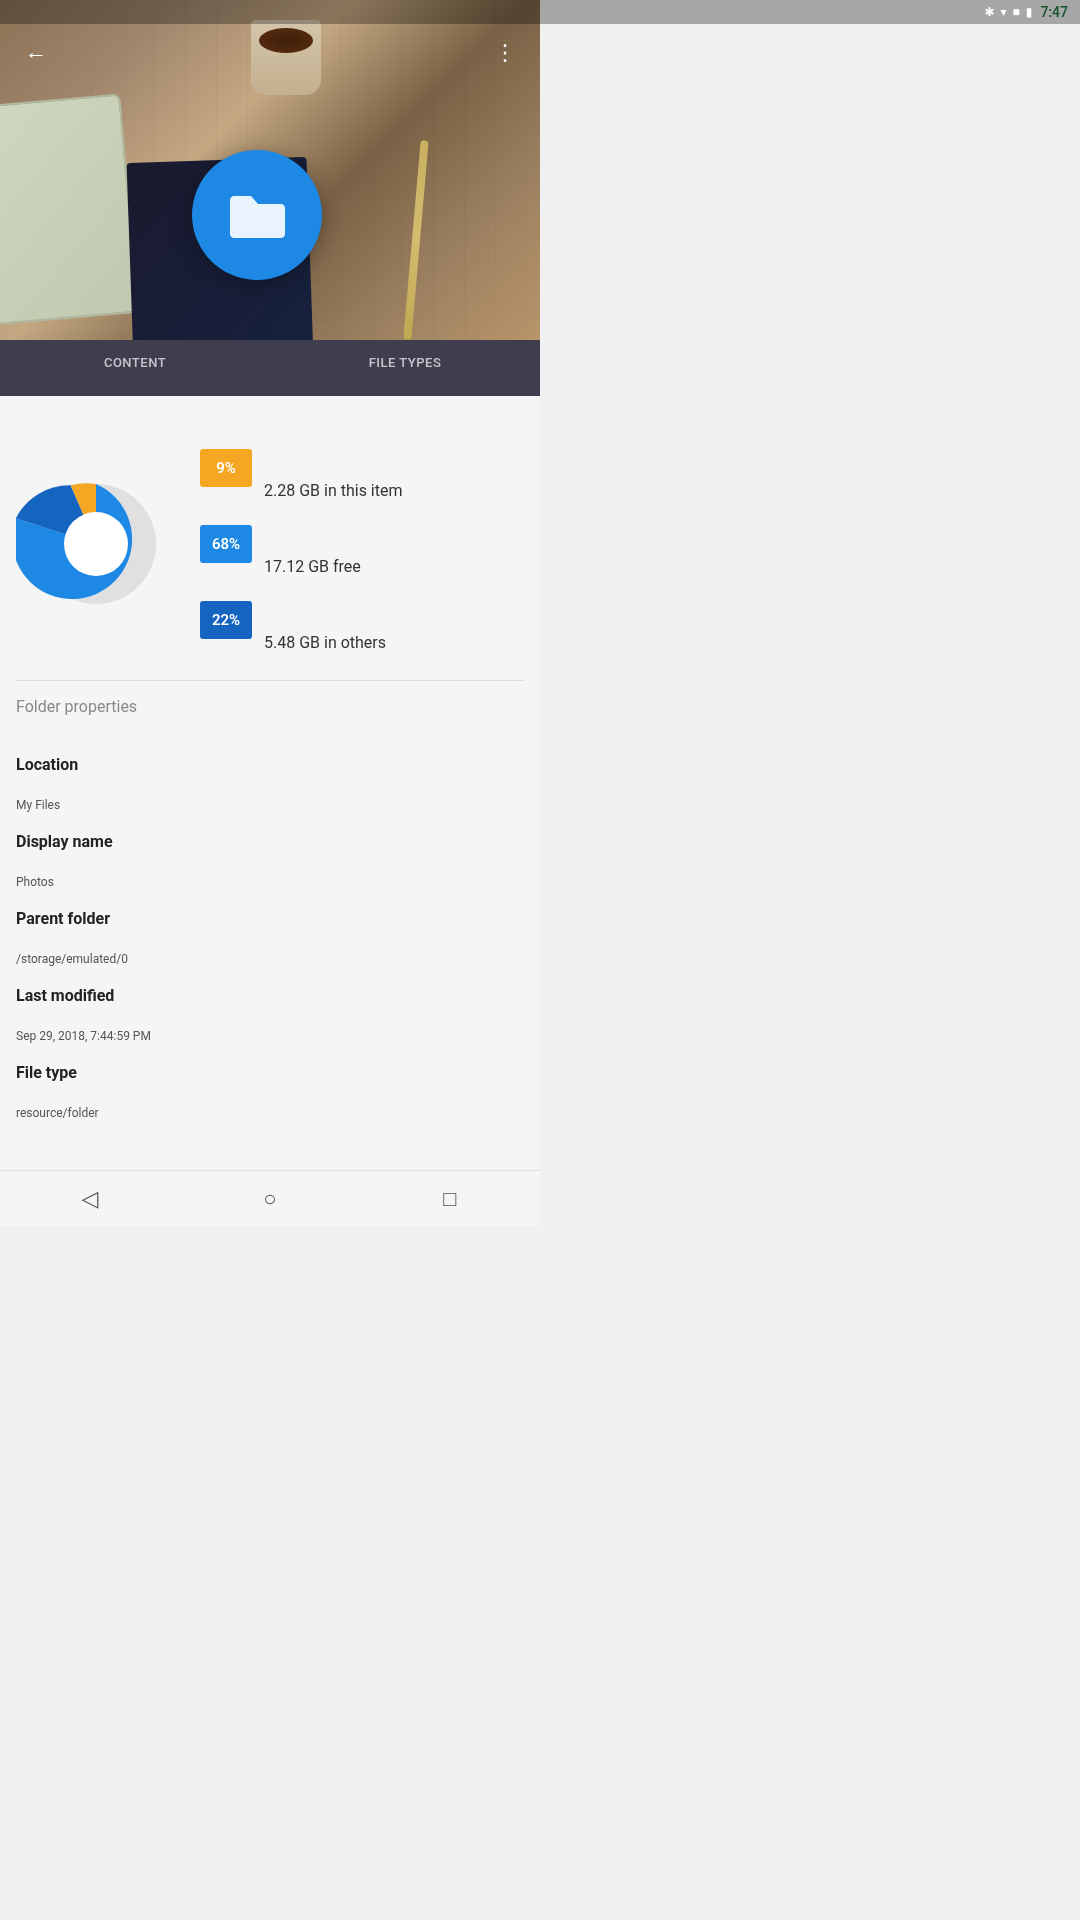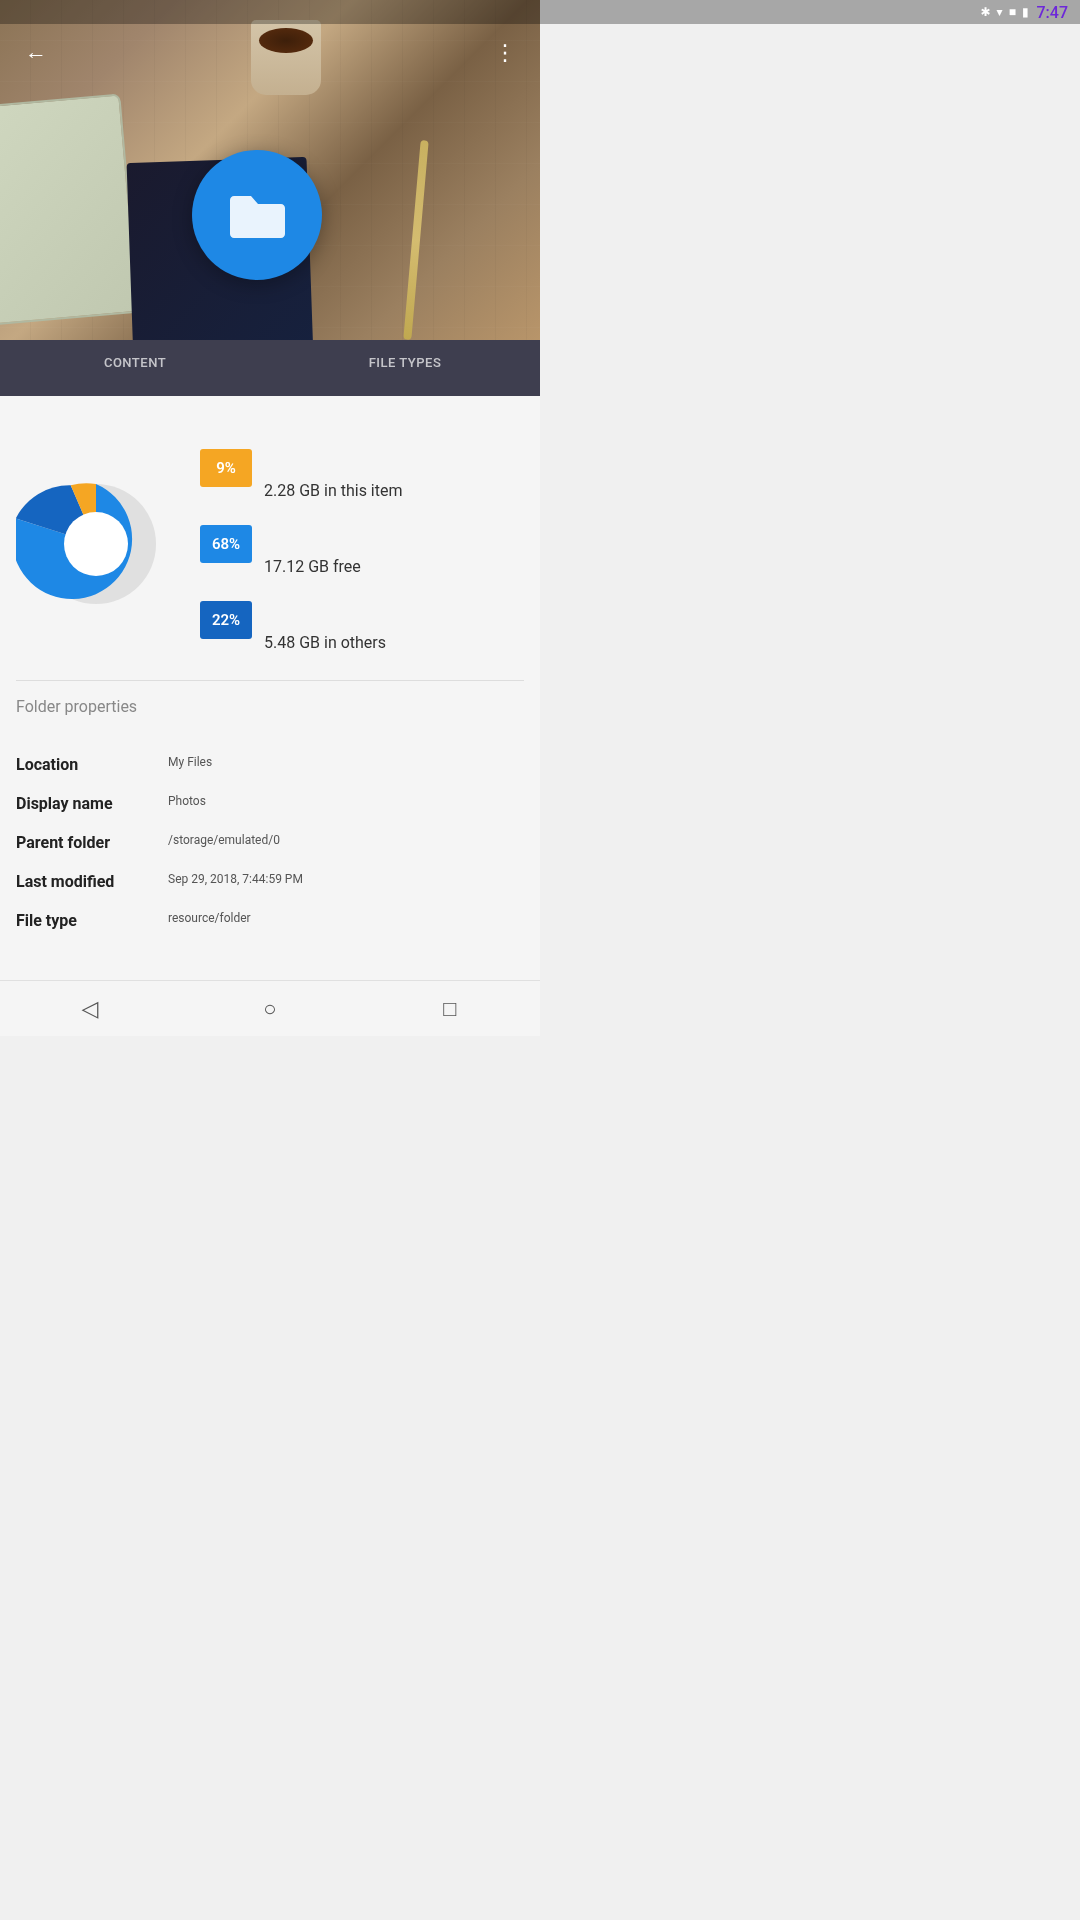--- a/index.html
+++ b/index.html
@@ -19,22 +19,22 @@
       height: 24px;
       display: flex;
       align-items: center;
       justify-content: flex-end;
       padding: 0 12px;
       position: absolute;
       top: 0; left: 0; right: 0;
       z-index: 10;
     }
     .status-bar-time {
-      color: #6d28d9;
-      font-size: 16px;
+      color: #14532d;
+      font-size: 14px;
       font-weight: 500;
     }
     .status-icons {
       display: flex;
       align-items: center;
       gap: 6px;
       margin-right: 8px;
     }
     .status-icon {
       color: white;
@@ -295,21 +295,22 @@
     .properties-title {
       font-size: 16px;
       color: #888;
       margin-bottom: 29px;
       font-weight: 400;
     }
     .property-row {
       display: flex;
       align-items: flex-start;
       padding: 10px 0;
-      gap: 12px;
+      gap: 24px;
+      flex-direction: column;
     }
     .property-key {
       font-size: 16px;
       color: #222;
       font-weight: 700;
       min-width: 140px;
     }
     .property-value {
       font-size: 12px;
       color: #555;

